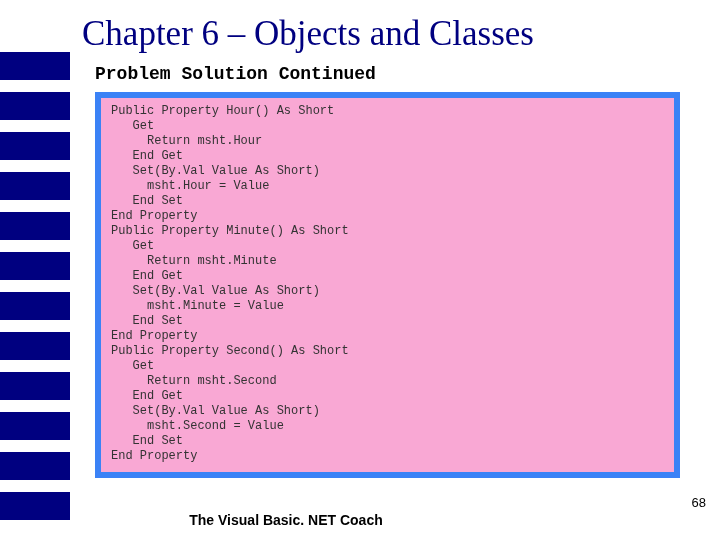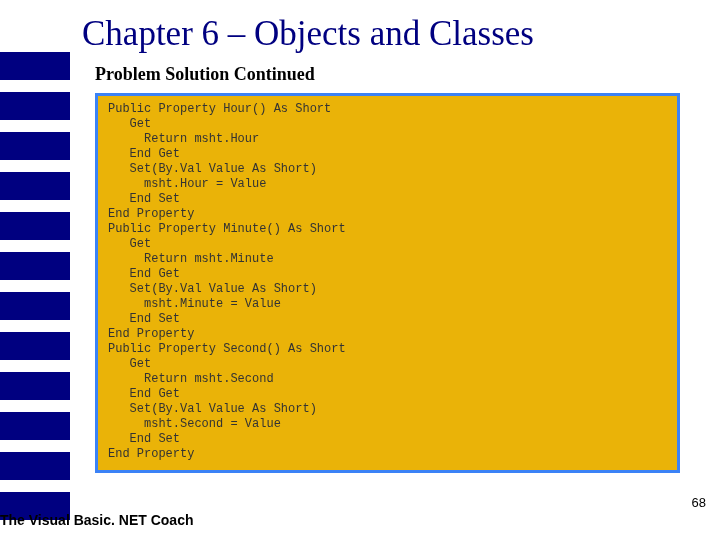--- a/index.html
+++ b/index.html
@@ -34,50 +34,51 @@
     font-family: "Times New Roman", Times, serif;
     white-space: nowrap;
   }
   .content {
     position: absolute;
     left: 95px;
     top: 64px;
     right: 40px;
   }
   .subheading {
-    font-family: Liberation Serif, serif;
+    font-family: Liberation Mono, monospace;
     font-weight: bold;
     font-size: 18px;
     color: #000000;
     margin-bottom: 8px;
   }
   .intro {
     font-family: Arial, Helvetica, sans-serif;
     font-size: 13px;
     color: #000000;
     margin-bottom: 10px;
   }
   .intro .mono {
     font-family: "Courier New", Courier, monospace;
   }
   .codebox {
-    background: #eab308;
-    border: 3px solid #3b82f6;
+    background: #f9a8d4;
+    border: 6px solid #3b82f6;
     padding: 6px 25px 8px 10px;
     font-family: "Courier New", Courier, monospace;
     font-size: 12px;
     line-height: 15px;
     color: #333333;
     white-space: pre;
   }
   .footer {
     position: absolute;
     left: 0;
     bottom: 12px;
     width: 572px;
+    text-align: center;
     font-family: Arial, Helvetica, sans-serif;
     font-weight: bold;
     font-size: 14px;
     color: #000000;
   }
   .pagenum {
     position: absolute;
     right: 14px;
     bottom: 30px;
     font-family: Arial, Helvetica, sans-serif;

